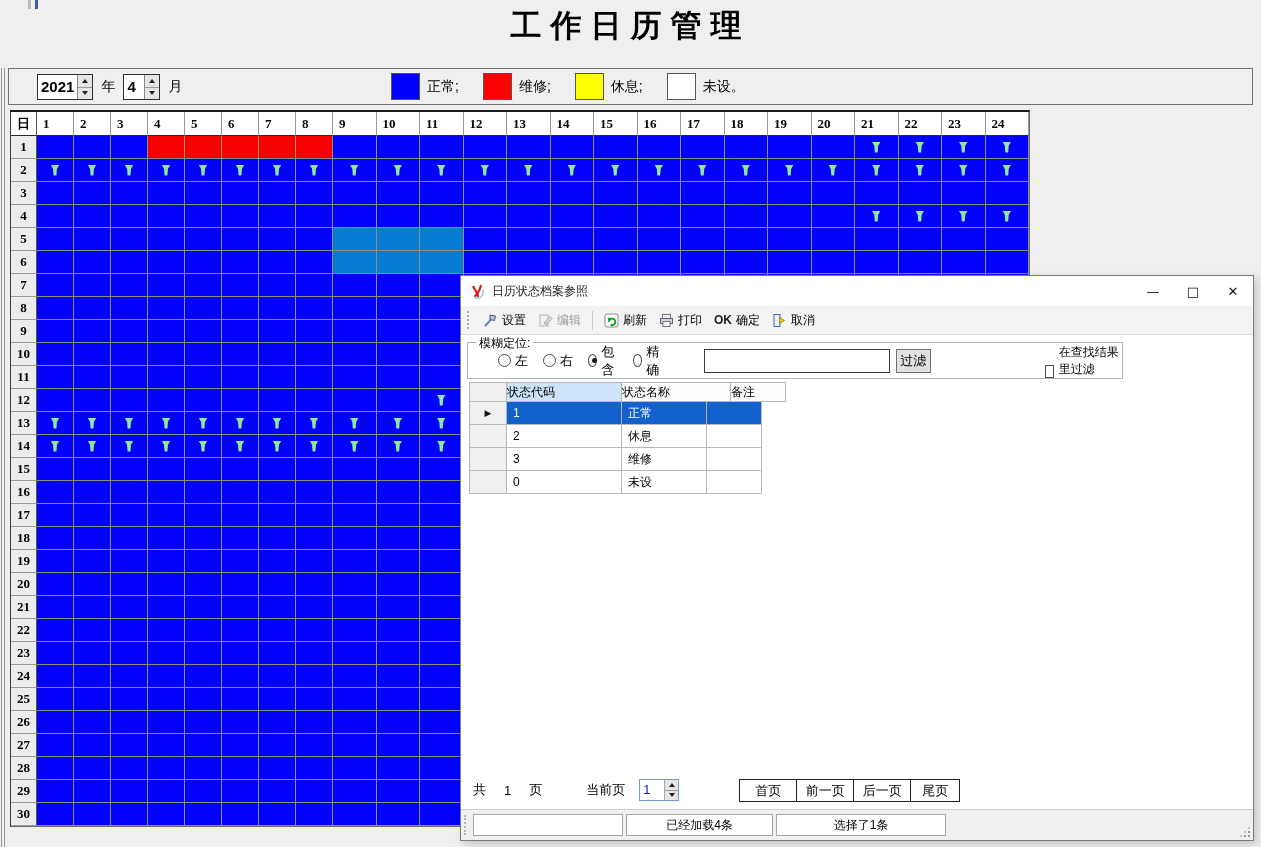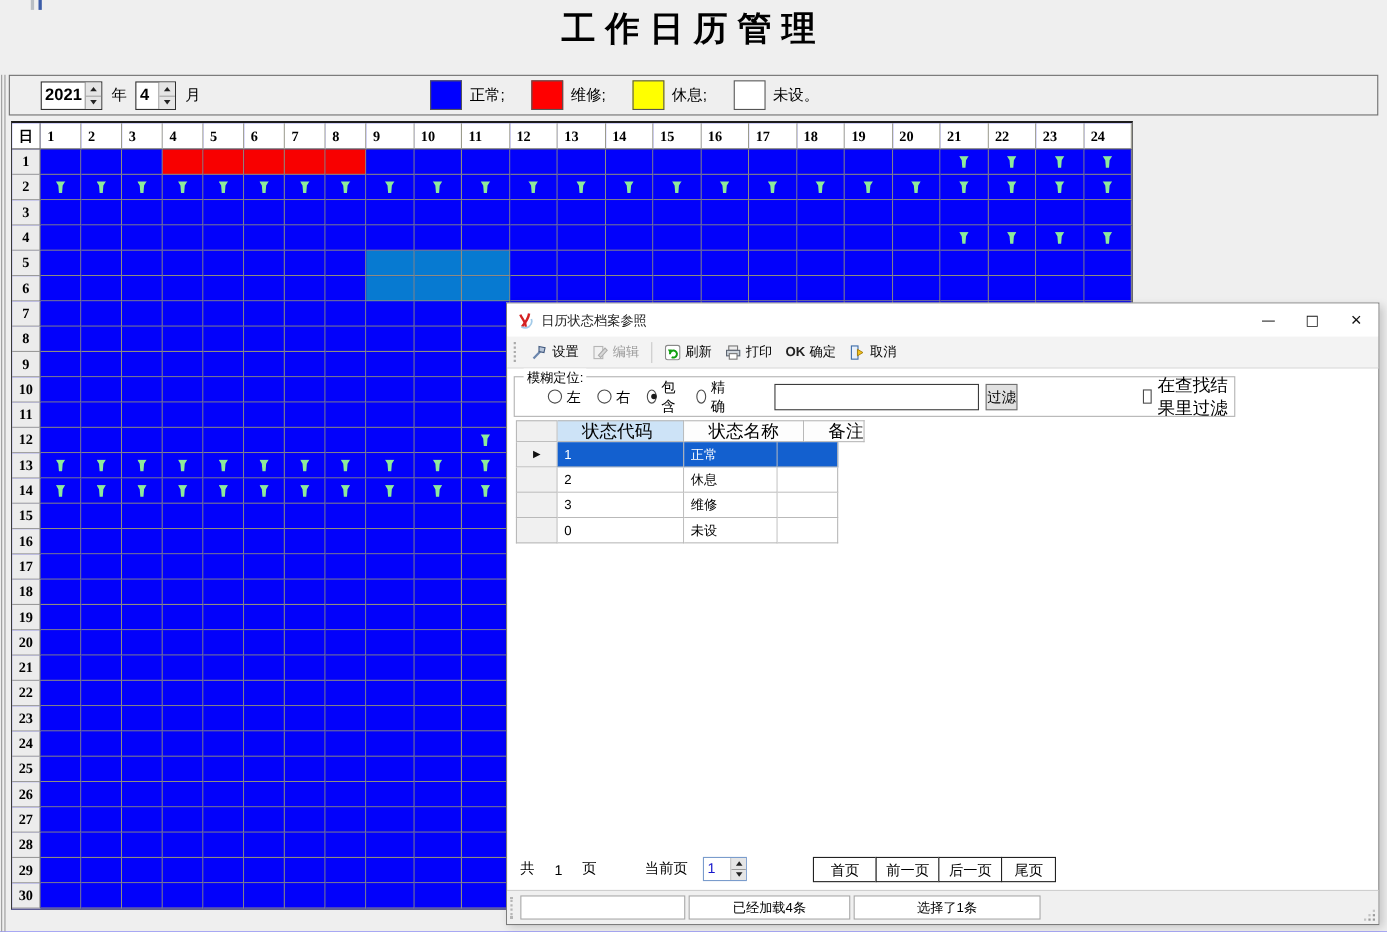--- a/index.html
+++ b/index.html
@@ -80,30 +80,30 @@
   .fuzzy-label { position:absolute; left:8px; top:-8px; background:#fff; padding:0 3px; font-size:12px; }
   .fuzzy-inner { display:flex; align-items:center; height:100%; padding-left:30px; }
   .rdo-item { display:flex; align-items:center; gap:4px; margin-right:15px; font-size:13px; }
   .rdo { width:13px; height:13px; border:1px solid #4c4c4c; border-radius:50%; background:#fff; position:relative; }
   .rdo.on::after { content:""; position:absolute; left:3px; top:3px; width:5px; height:5px;
     border-radius:50%; background:#1a1a1a; }
   .fuzzy-input { width:205px; height:24px; border:1px solid #3c3c3c; margin-left:26px;
     font-size:13px; padding:0 4px; background:#fff; }
   .filter-btn { width:50px; height:24px; margin-left:6px; background:#e1e1e1;
     border:1px solid #707070; font-size:13px; text-align:center; line-height:22px; }
-  .cbx-item { display:flex; align-items:center; gap:5px; margin-left:114px; font-size:16px; }
+  .cbx-item { display:flex; align-items:flex-end; gap:5px; margin-left:114px; font-size:12px; }
   .cbx { width:13px; height:13px; border:1px solid #4c4c4c; background:#fff; }
 
   .tbl { position:absolute; left:8px; top:106px; }
   .tbl-row { display:flex; height:23px; }
   .tbl-row.head { height:20px; }
   .tbl-sel { width:38px; background:#f0f0f0; border:1px solid #b9b9b9; border-top:none;
     display:flex; align-items:center; justify-content:center; }
   .tbl-row.head .tbl-sel { border-top:1px solid #b9b9b9; }
-  .hc { border:1px solid #b9b9b9; border-left:none; font-size:16px; padding-left:22px; line-height:19px; background:#fdfdfd; }
+  .hc { border:1px solid #b9b9b9; border-left:none; font-size:12px; padding-left:0; line-height:19px; background:#fdfdfd; }
   .hc.c0 { width:115px; background:#cde3f7; }
   .hc.c1 { width:109px; }
   .hc.c2 { width:55px; }
   .tbl-cell { border-right:1px solid #b9b9b9; border-bottom:1px solid #b9b9b9;
     font-size:12px; padding-left:6px; line-height:22px; background:#fff; }
   .tbl-cell.col0 { width:115px; }
   .tbl-cell.col1 { width:85px; }
   .tbl-cell.col2 { width:55px; }
   .tbl-row.selected .tbl-cell { background:#1360cf; color:#fff; }
   .sel-arrow { font-size:9px; color:#111; font-family:"DejaVu Sans", sans-serif; }

